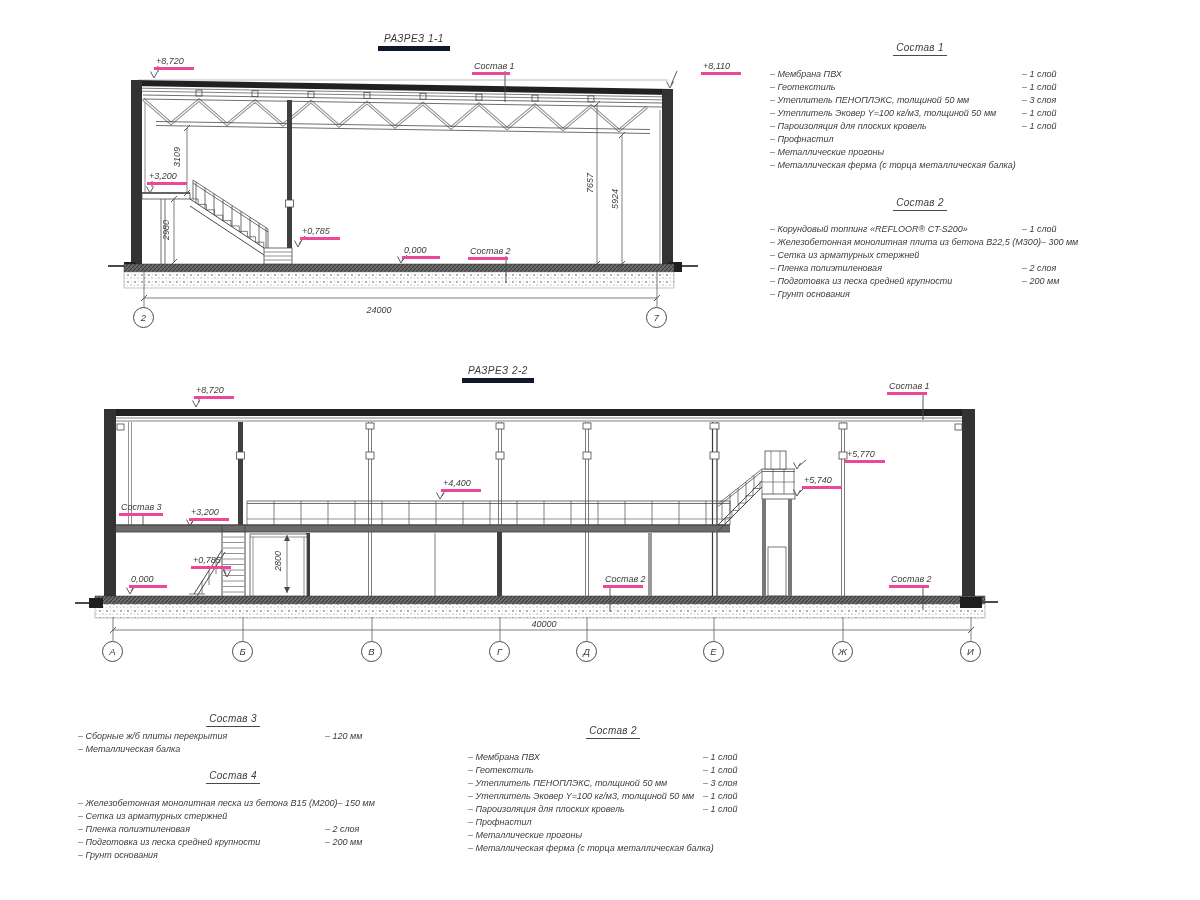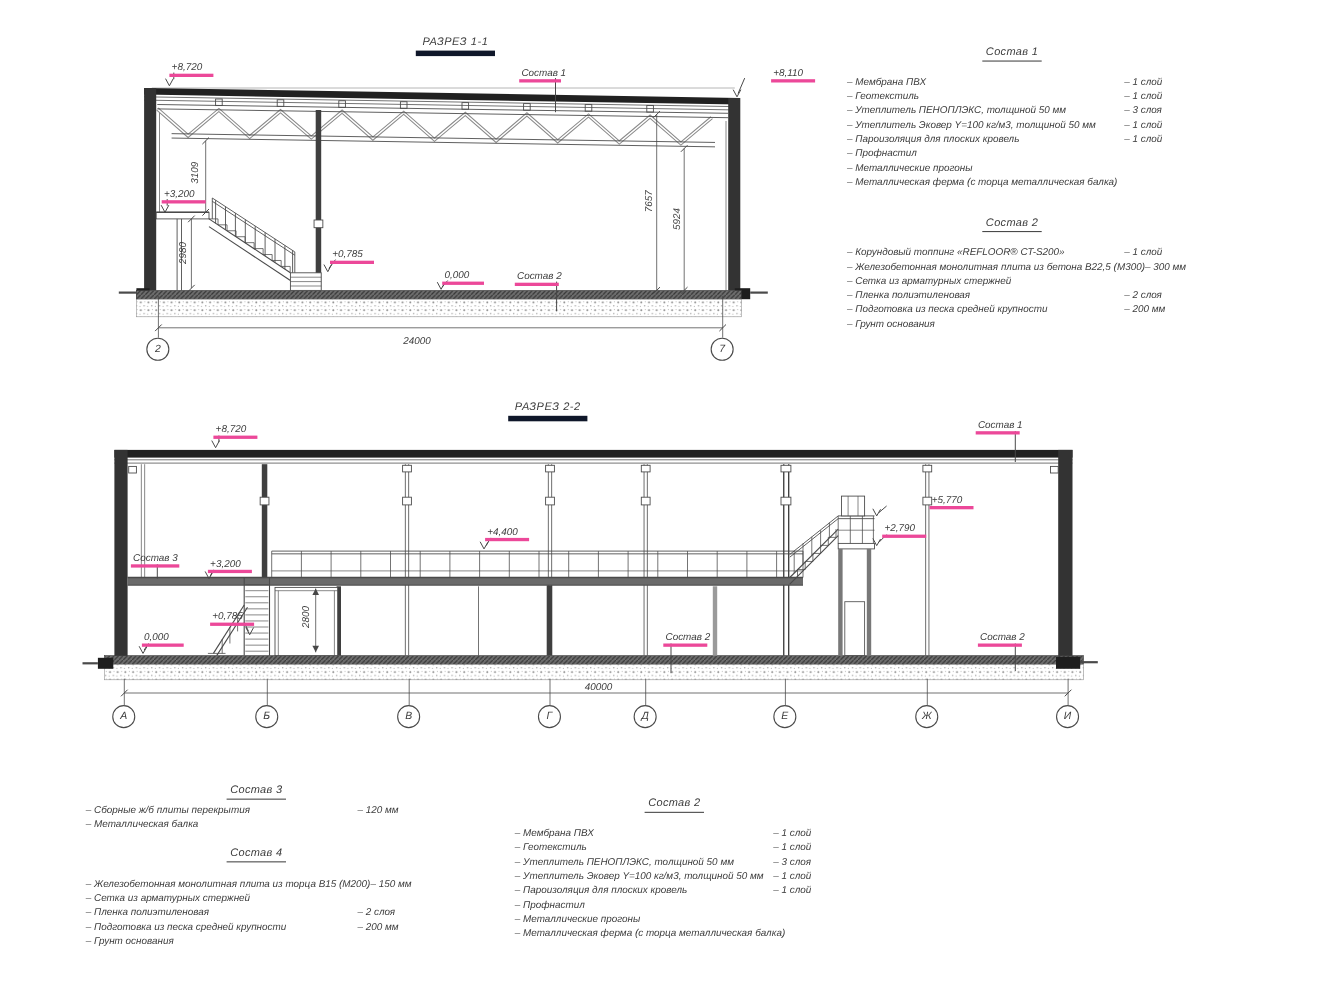--- a/index.html
+++ b/index.html
@@ -313,21 +313,21 @@
   <div class="axis" style="left:133px;top:307px;">2</div>
   <div class="axis" style="left:646px;top:307px;">7</div>
 
   <div class="lbl ttl" style="left:462px;top:366px;width:72px;">РАЗРЕЗ 2-2</div>
   <div class="lbl u" style="left:194px;top:385px;width:36px;">+8,720</div>
   <div class="lbl u" style="left:887px;top:381px;width:36px;">Состав 1</div>
   <div class="lbl u" style="left:119px;top:502px;width:40px;">Состав 3</div>
   <div class="lbl u" style="left:189px;top:507px;width:36px;">+3,200</div>
   <div class="lbl u" style="left:441px;top:478px;width:36px;">+4,400</div>
   <div class="lbl u" style="left:802px;top:449px;width:36px;margin-left:43px;">+5,770</div>
-  <div class="lbl u" style="left:802px;top:475px;width:36px;">+2,790</div>
+  <div class="lbl u" style="left:802px;top:475px;width:36px;">+5,740</div>
   <div class="lbl u" style="left:191px;top:555px;width:36px;">+0,785</div>
   <div class="lbl u" style="left:129px;top:574px;width:34px;">0,000</div>
   <div class="lbl vdim" style="left:278px;top:561px;">2800</div>
   <div class="lbl u" style="left:603px;top:574px;width:36px;">Состав 2</div>
   <div class="lbl u" style="left:889px;top:574px;width:36px;">Состав 2</div>
   <div class="lbl ctr" style="left:518px;top:619px;width:52px;">40000</div>
   <div class="axis" style="left:102px;top:641px;">А</div>
   <div class="axis" style="left:232px;top:641px;">Б</div>
   <div class="axis" style="left:361px;top:641px;">В</div>
   <div class="axis" style="left:489px;top:641px;">Г</div>
@@ -415,21 +415,21 @@
           <span class="n">– Металлическая балка</span>
           <span class="v w63"></span>
         </div>
     </div>
   </div>
 
   <div class="legend m16" style="left:78px;top:770px;width:310px;">
     <div class="lt"><span>Состав 4</span></div>
     <div class="lrows">
       <div class="lrow">
-          <span class="n">– Железобетонная  монолитная плита из торца В15 (М200)</span>
+          <span class="n">– Железобетонная  монолитная песка из бетона В15 (М200)</span>
           <span class="v w63">– 150 мм</span>
         </div>
       <div class="lrow">
           <span class="n">– Сетка из арматурных стержней</span>
           <span class="v w63"></span>
         </div>
       <div class="lrow">
           <span class="n">– Пленка полиэтиленовая</span>
           <span class="v w63">– 2 слоя</span>
         </div>

